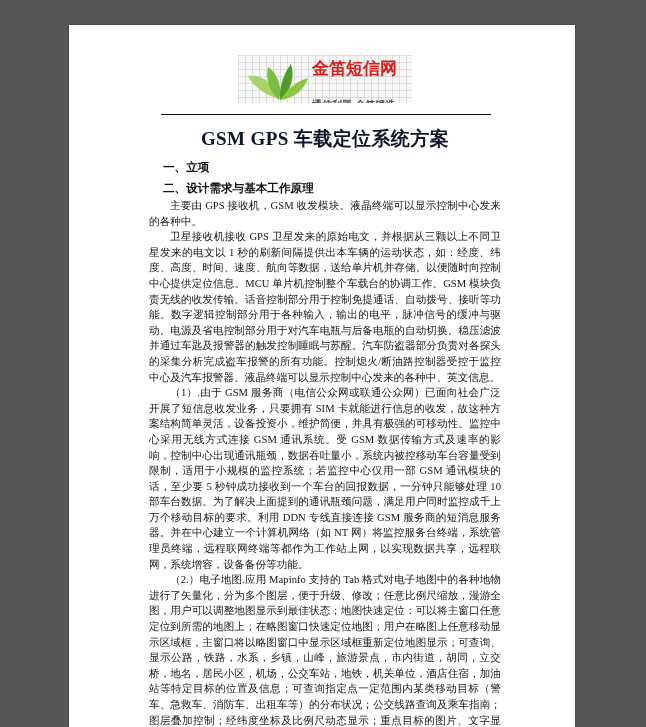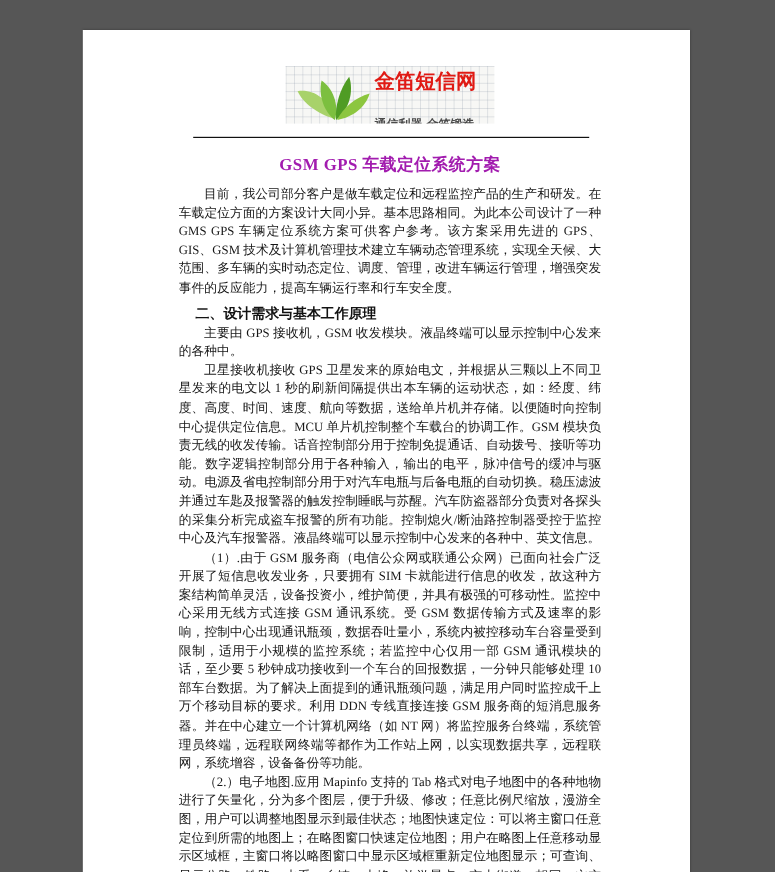--- a/index.html
+++ b/index.html
@@ -107,24 +107,24 @@
     position: absolute;
     left: 80px;
     top: 96px;
     width: 352px;
   }
 
   h1.doc-title {
     margin: 0;
     padding: 8px 0 6px 0;
     font-family: "Liberation Serif", "DejaVu Serif", serif;
-    font-size: 14px;
+    font-size: 19px;
     font-weight: bold;
     text-align: center;
-    color: #a21caf;
+    color: #0f172a;
     letter-spacing: 0.4px;
     line-height: 20px;
   }
 
   h2.sec {
     margin: 5px 0 1px 0;
     font-family: "Liberation Serif", "DejaVu Serif", serif;
     font-size: 11.6px;
     font-weight: bold;
     color: #121212;
@@ -175,21 +175,21 @@
           </div>
         </div>
       </div>
 
       <div class="top-rule"></div>
 
       <div class="content">
 
         <h1 class="doc-title">GSM GPS 车载定位系统方案</h1>
 
-        <p class="para">目前，我公司部分客户是做车载定位和远程监控产品的生产和研发。在车载定位方面的方案设计大同小异。基本思路相同。为此本公司设计了一种 GMS GPS 车辆定位系统方案可供客户参考。该方案采用先进的 GPS、GIS、GSM 技术及计算机管理技术建立车辆动态管理系统，实现全天候、大范围、多车辆的实时动态定位、调度、管理，改进车辆运行管理，增强突发事件的反应能力，提高车辆运行率和行车安全度。</p>
+        <h2 class="sec">一、立项</h2>
 
         <h2 class="sec">二、设计需求与基本工作原理</h2>
 
         <p class="para">主要由 GPS 接收机，GSM 收发模块。液晶终端可以显示控制中心发来的各种中。</p>
         <p class="para">卫星接收机接收 GPS 卫星发来的原始电文，并根据从三颗以上不同卫星发来的电文以 1 秒的刷新间隔提供出本车辆的运动状态，如：经度、纬度、高度、时间、速度、航向等数据，送给单片机并存储。以便随时向控制中心提供定位信息。MCU 单片机控制整个车载台的协调工作。GSM 模块负责无线的收发传输。话音控制部分用于控制免提通话、自动拨号、接听等功能。数字逻辑控制部分用于各种输入，输出的电平，脉冲信号的缓冲与驱动。电源及省电控制部分用于对汽车电瓶与后备电瓶的自动切换。稳压滤波并通过车匙及报警器的触发控制睡眠与苏醒。汽车防盗器部分负责对各探头的采集分析完成盗车报警的所有功能。控制熄火/断油路控制器受控于监控中心及汽车报警器。液晶终端可以显示控制中心发来的各种中、英文信息。</p>
 
         <p class="para">（1）.由于 GSM 服务商（电信公众网或联通公众网）已面向社会广泛开展了短信息收发业务，只要拥有 SIM 卡就能进行信息的收发，故这种方案结构简单灵活，设备投资小，维护简便，并具有极强的可移动性。监控中心采用无线方式连接 GSM 通讯系统。受 GSM 数据传输方式及速率的影响，控制中心出现通讯瓶颈，数据吞吐量小，系统内被控移动车台容量受到限制，适用于小规模的监控系统；若监控中心仅用一部 GSM 通讯模块的话，至少要 5 秒钟成功接收到一个车台的回报数据，一分钟只能够处理 10 部车台数据。为了解决上面提到的通讯瓶颈问题，满足用户同时监控成千上万个移动目标的要求。利用 DDN 专线直接连接 GSM 服务商的短消息服务器。并在中心建立一个计算机网络（如 NT 网）将监控服务台终端，系统管理员终端，远程联网终端等都作为工作站上网，以实现数据共享，远程联网，系统增容，设备备份等功能。</p>
         <p class="para">（2.）电子地图.应用 Mapinfo 支持的 Tab 格式对电子地图中的各种地物进行了矢量化，分为多个图层，便于升级、修改；任意比例尺缩放，漫游全图，用户可以调整地图显示到最佳状态；地图快速定位：可以将主窗口任意定位到所需的地图上；在略图窗口快速定位地图；用户在略图上任意移动显示区域框，主窗口将以略图窗口中显示区域框重新定位地图显示；可查询、显示公路，铁路，水系，乡镇，山峰，旅游景点，市内街道，胡同，立交桥，地名，居民小区，机场，公交车站，地铁，机关单位，酒店住宿，加油站等特定目标的位置及信息；可查询指定点一定范围内某类移动目标（警车、急救车、消防车、出租车等）的分布状况；公交线路查询及乘车指南；图层叠加控制；经纬度坐标及比例尺动态显示；重点目标的图片、文字显示；测量任意两点间距离，制定优选路线。</p>
 
       </div>

